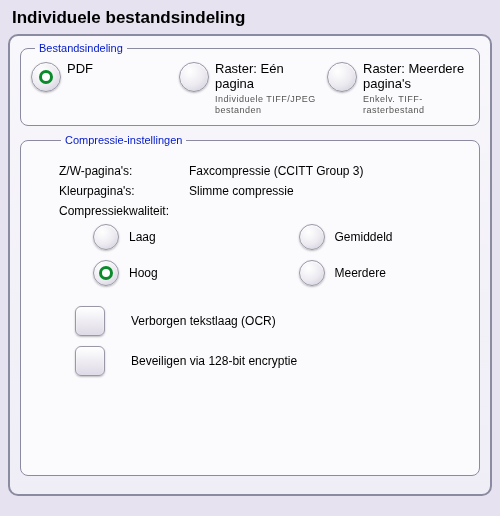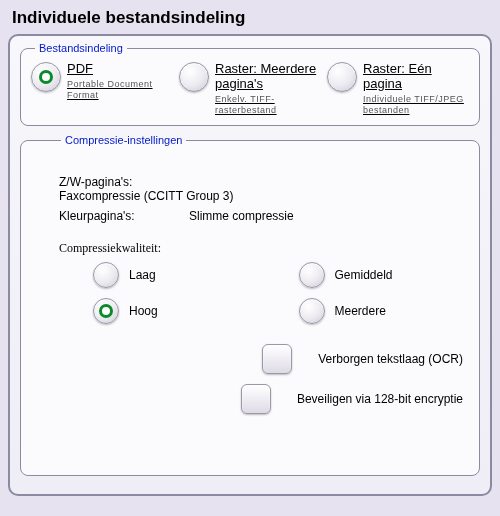--- a/index.html
+++ b/index.html
@@ -37,21 +37,21 @@
     margin-left: 4px;
   }
   
   .fmt-row { display: flex; gap: 6px; }
   .fmt {
     display: flex;
     align-items: flex-start;
     gap: 6px;
     flex: 1;
   }
-  .fmt .texts { display: flex; flex-direction: column; text-decoration: underline; }
+  .fmt .texts { display: flex; flex-direction: column; }
   .fmt-title {
     font-size: 13px;
     line-height: 1.15;
     margin-bottom: 2px;
   }
   .fmt-desc {
     font-size: 9px;
     color: #555;
     letter-spacing: 0.5px;
     line-height: 1.2;
@@ -75,79 +75,78 @@
     border-radius: 50%;
     border: 3px solid #0a8a2a;
     background: #fff;
     display: none;
   }
   .radio.checked .dot { display: block; }
   
   .kv-row { display: flex; margin: 6px 2px; }
   .kv-row .k { width: 130px; }
   .kv-row .v { flex: 1; }
-  .subhead { margin: 18px 2px 6px 2px; font-family: Liberation Serif, serif; }
+  .subhead { margin: 6px 2px 6px 2px; }
   .quality-grid {
     display: grid;
     grid-template-columns: repeat(2, 1fr);
     gap: 10px 35px;
     margin: 6px 0 8px 36px;
   }
   .q-item { display: flex; align-items: center; gap: 10px; }
   
   .check {
     width: 30px; height: 30px;
     border-radius: 6px;
     background: linear-gradient(#ffffff, #dedae6);
     border: 1px solid #9a98a6;
     box-shadow: inset 0 1px 2px rgba(255,255,255,.9), 0 1px 2px rgba(0,0,0,.25);
     flex: none;
   }
-  .check-row { display: flex; align-items: center; gap: 26px; margin: 10px 6px; justify-content: flex-end; }
+  .check-row { display: flex; align-items: center; gap: 26px; margin: 10px 18px; }
 </style>
 </head>
 <body>
 
 <div class="page-title">Individuele bestandsindeling</div>
 
 <div class="panel">
 
   <fieldset class="group">
     <legend>Bestandsindeling</legend>
     <div class="fmt-row">
       <div class="fmt">
         <div class="radio checked">
             <div class="dot"></div>
           </div>
         <div class="texts">
           <div class="fmt-title">PDF</div>
-          <div class="fmt-desc">Portable Document Format</div>
+        </div>
+      </div>
+      <div class="fmt">
+        <div class="radio"></div>
+        <div class="texts">
+          <div class="fmt-title">Raster: Eén pagina</div>
+          <div class="fmt-desc">Individuele TIFF/JPEG bestanden</div>
         </div>
       </div>
       <div class="fmt">
         <div class="radio"></div>
         <div class="texts">
           <div class="fmt-title">Raster: Meerdere pagina's</div>
           <div class="fmt-desc">Enkelv. TIFF-rasterbestand</div>
         </div>
       </div>
-      <div class="fmt">
-        <div class="radio"></div>
-        <div class="texts">
-          <div class="fmt-title">Raster: Eén pagina</div>
-          <div class="fmt-desc">Individuele TIFF/JPEG bestanden</div>
-        </div>
-      </div>
     </div>
   </fieldset>
 
   <fieldset class="group" style="min-height:342px;padding-left:36px;">
     <legend>Compressie-instellingen</legend>
 
-    <div class="kv-row" style="margin-top:21px;flex-direction:column;">
+    <div class="kv-row" style="margin-top:10px;">
       <div class="k">Z/W-pagina's:</div>
       <div class="v">Faxcompressie (CCITT Group 3)</div>
     </div>
     <div class="kv-row">
       <div class="k">Kleurpagina's:</div>
       <div class="v">Slimme compressie</div>
     </div>
 
     <div class="subhead">Compressiekwaliteit:</div>
 

